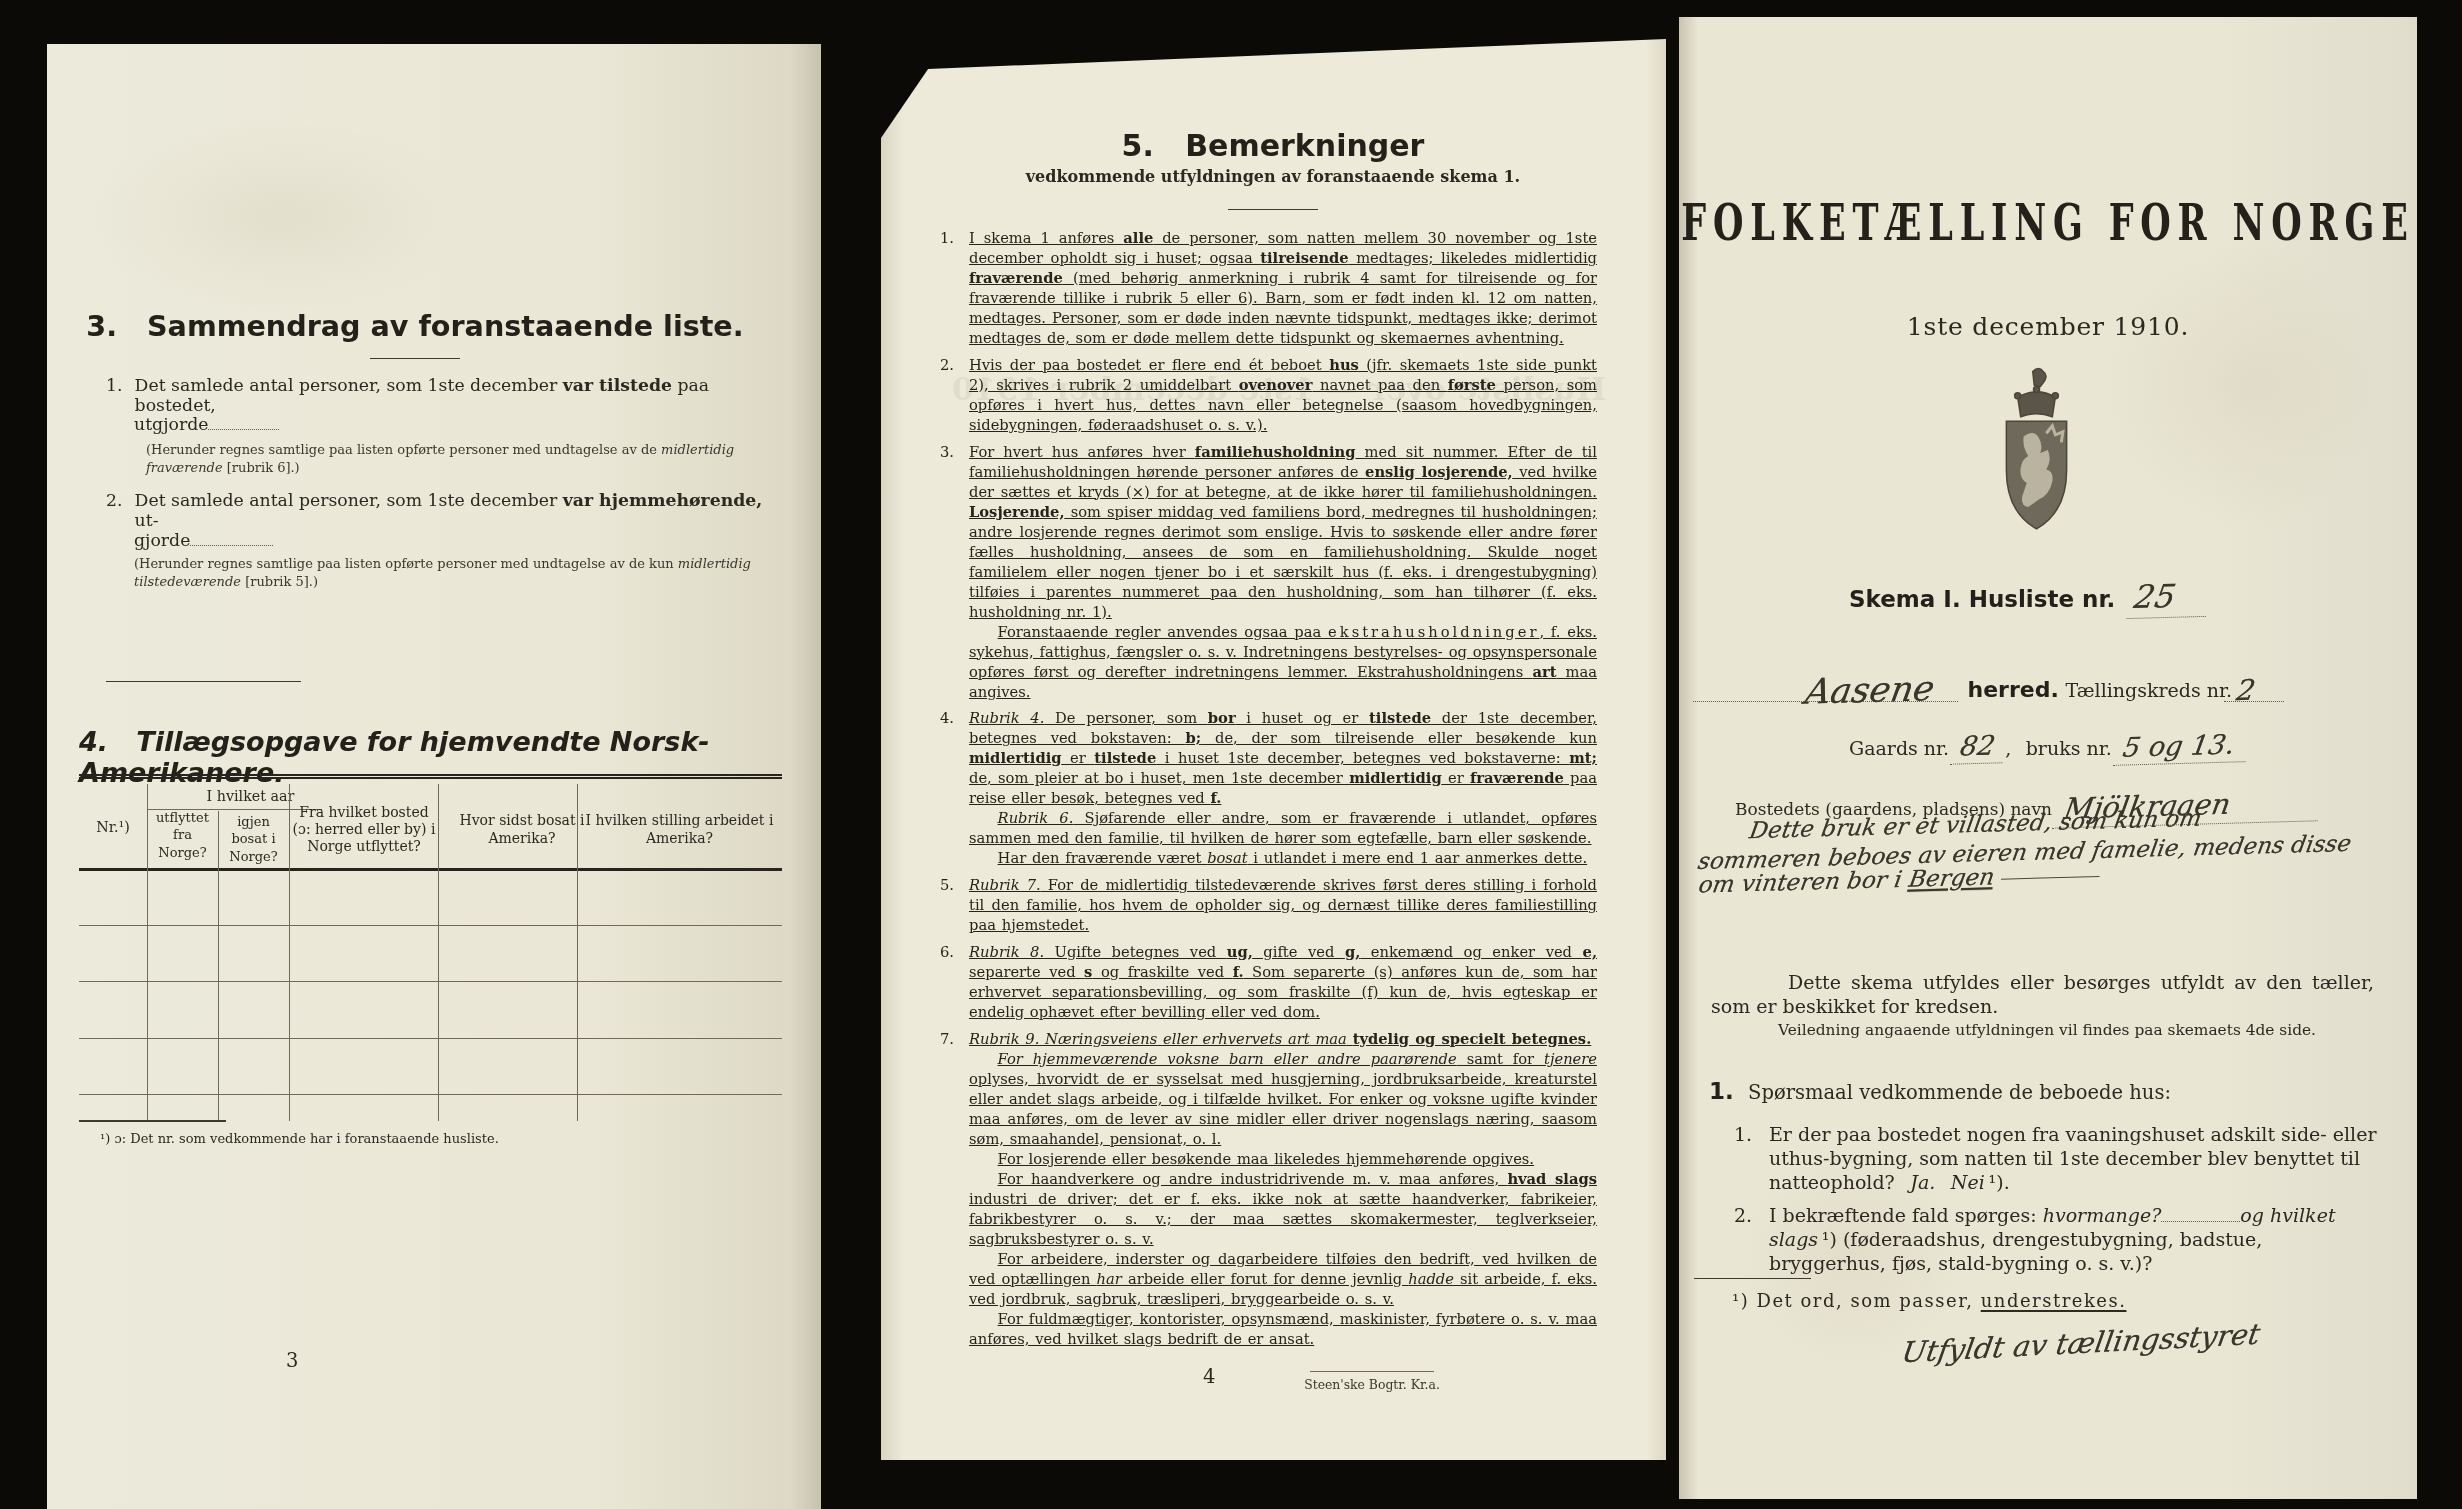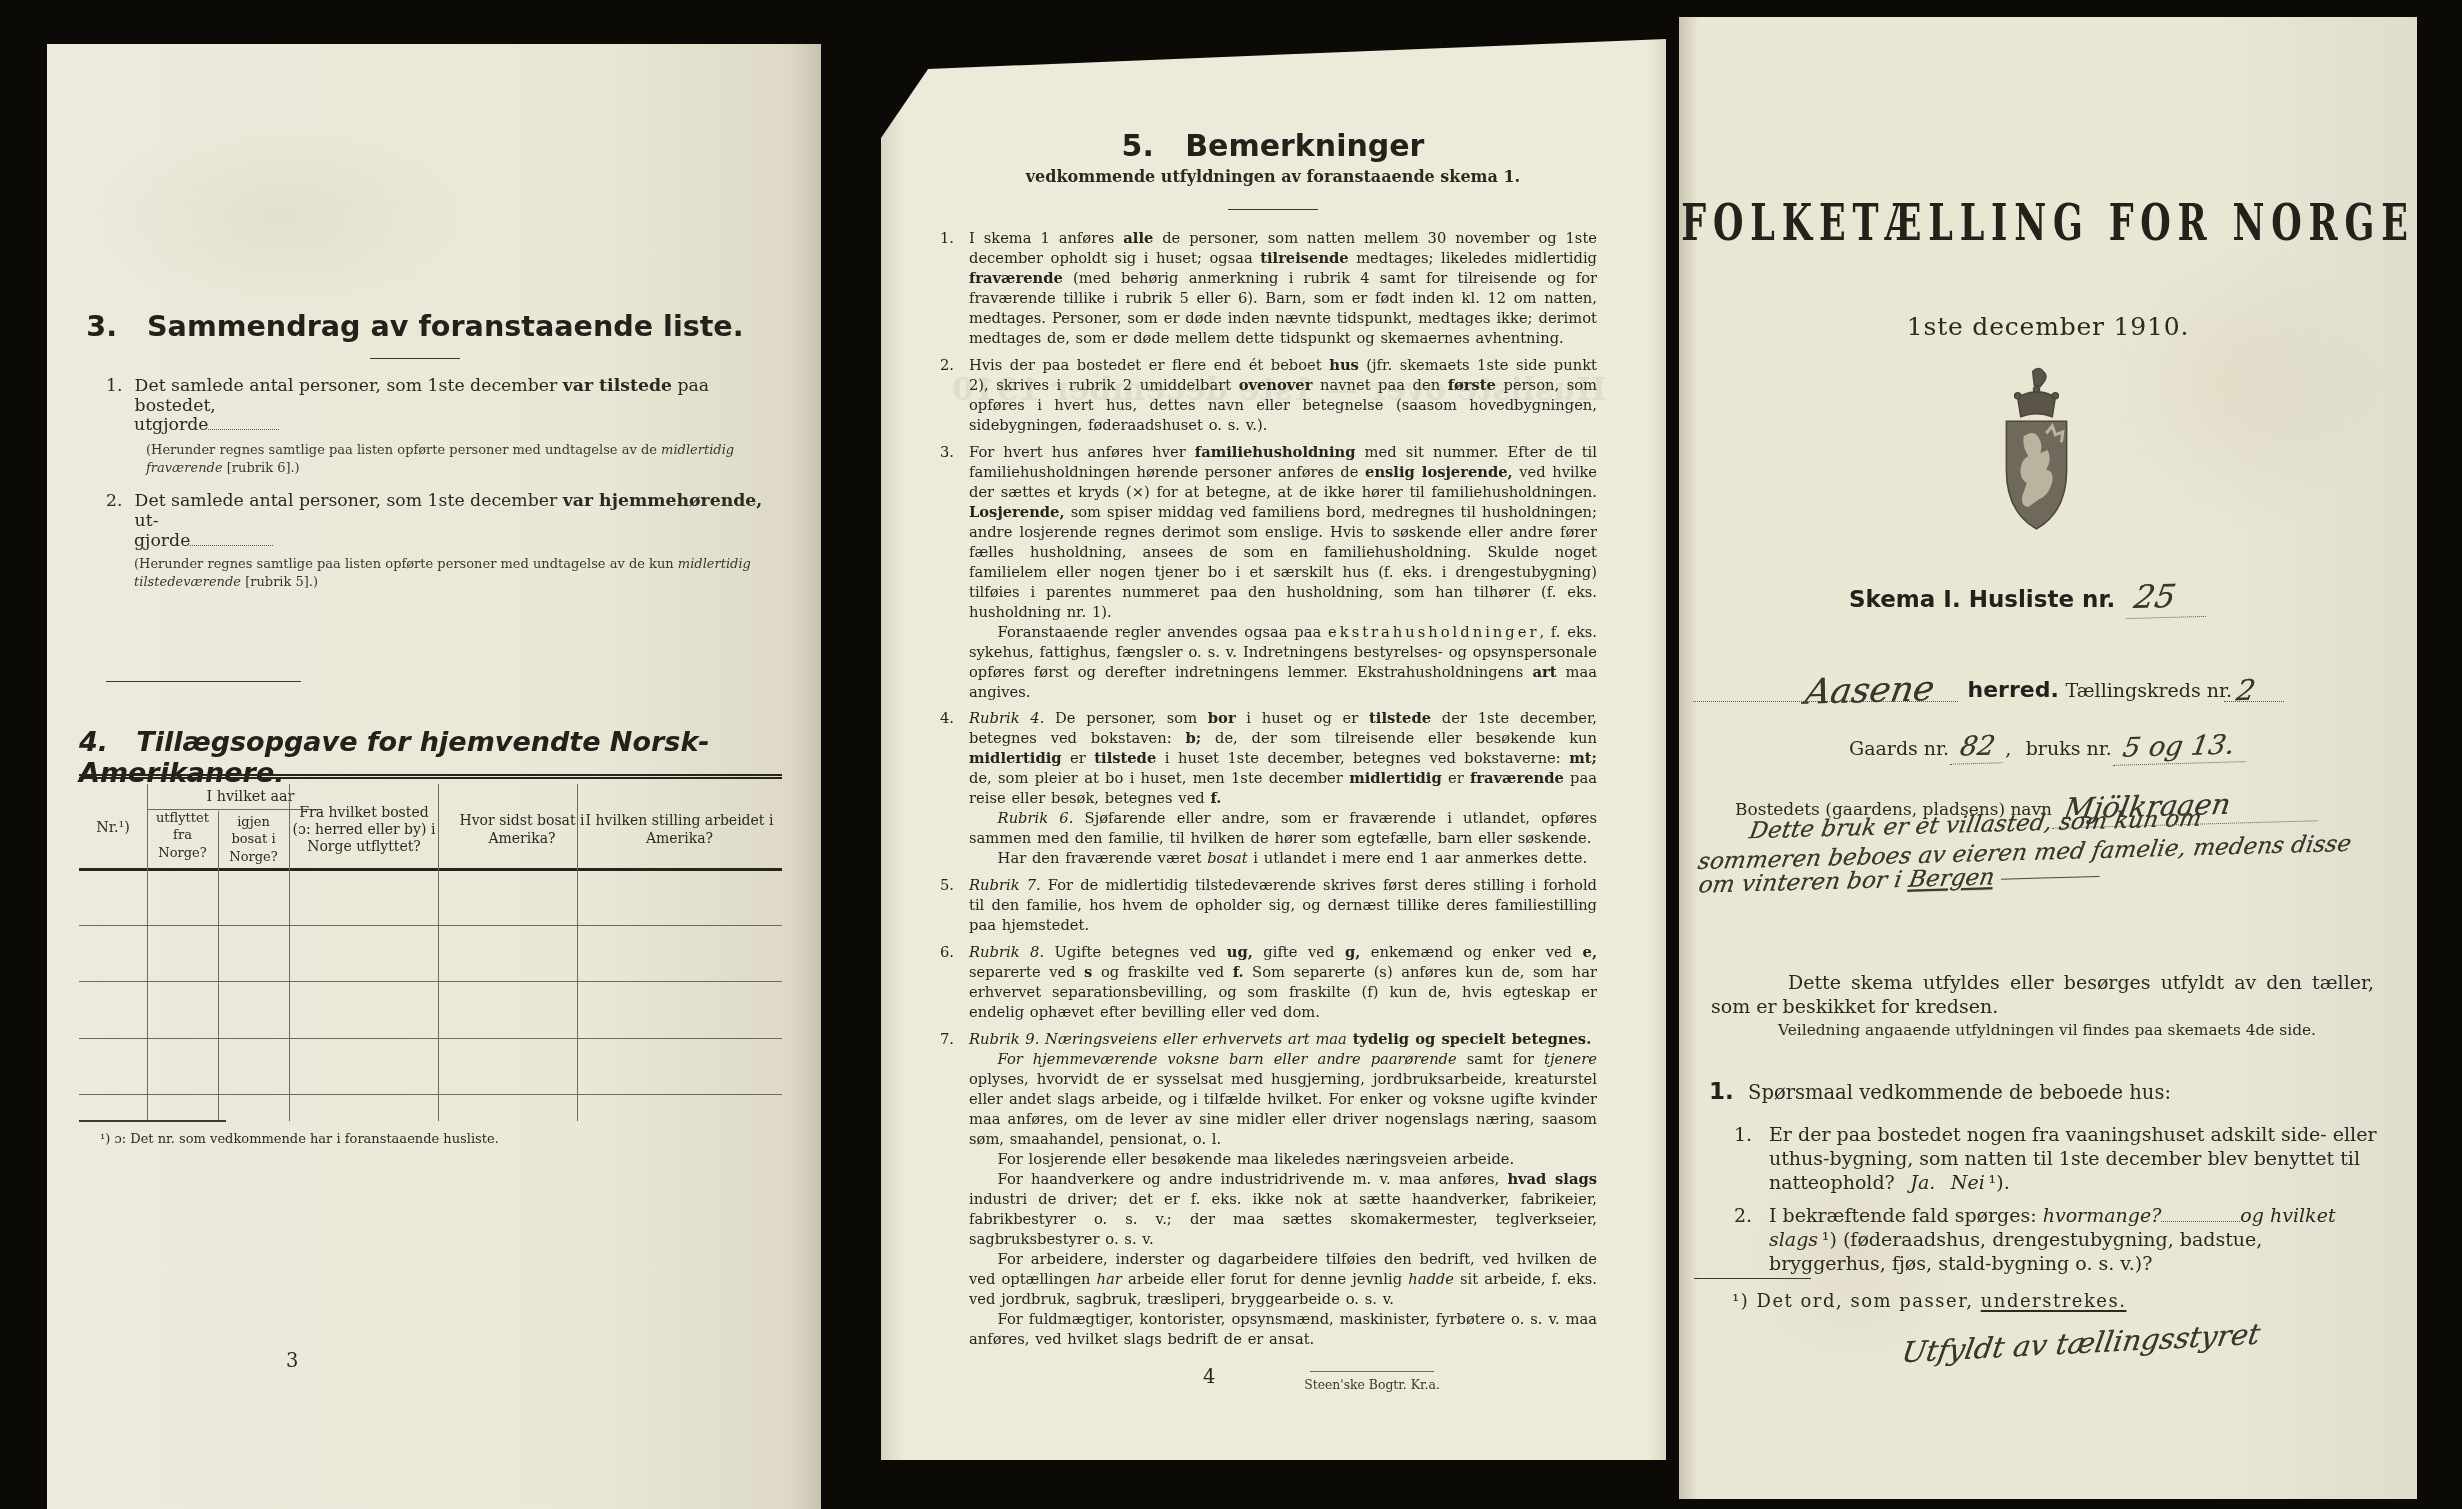--- a/index.html
+++ b/index.html
@@ -31,21 +31,21 @@
   .smallnote{font-size:13px;line-height:18px;color:#3a372c;}
   .dotted{border-bottom:1.5px dotted #5f5b4b;}
   .lead{display:inline-block;border-bottom:1.5px dotted #5f5b4b;width:79px;height:.85em;}
   .hw{font-family:"DejaVu Serif",serif;font-style:italic;color:#3a362c;
       text-shadow:0 0 0.5px rgba(58,54,44,.7);}
   .hw-sk{display:inline-block;transform:skewX(-11deg) rotate(-1.6deg);}
   
   #mid-items{font-size:14.7px;line-height:20px;text-align:justify;color:#26241a;word-spacing:1.1px;}
   .mi{position:relative;padding-left:32px;margin:0 0 6.8px 0;}
   .mi .num{position:absolute;left:3px;top:0;}
-  .mi p{margin:0;}
+  .mi p{margin:0;text-decoration:underline;}
   .mi p + p{text-indent:28.6px;}
   .sp{letter-spacing:3px;}
   
   .vline{position:absolute;width:0.8px;background:#6f6a5a;}
   .hcell{position:absolute;display:flex;align-items:center;justify-content:center;
          text-align:center;font-size:14px;line-height:17.3px;color:#2b2920;}
   
   .rp-body{font-size:19px;line-height:24px;color:#2a2820;}
   .tail{display:inline-block;width:98px;border-bottom:1.5px solid #4a463a;margin-left:7.5px;transform:translateY(-4.5px);}
   u{text-decoration-thickness:1.5px;text-underline-offset:3px;}
@@ -153,21 +153,21 @@
       <p><i>Rubrik 7.</i> For de midlertidig tilstedeværende skrives først deres stilling i forhold til den familie, hos hvem de opholder sig, og dernæst tillike deres familiestilling paa hjemstedet.</p>
     </div>
     <div class="mi">
       <span class="num">6.</span>
       <p><i>Rubrik 8.</i> Ugifte betegnes ved <b>ug,</b> gifte ved <b>g,</b> enkemænd og enker ved <b>e,</b> separerte ved <b>s</b> og fraskilte ved <b>f.</b> Som separerte (s) anføres kun de, som har erhvervet separationsbevilling, og som fraskilte (f) kun de, hvis egteskap er endelig ophævet efter bevilling eller ved dom.</p>
     </div>
     <div class="mi">
       <span class="num">7.</span>
       <p><i>Rubrik 9. Næringsveiens eller erhvervets art maa</i> <b>tydelig og specielt betegnes.</b></p>
       <p><i>For hjemmeværende voksne barn eller andre paarørende</i> samt for <i>tjenere</i> oplyses, hvorvidt de er sysselsat med husgjerning, jordbruksarbeide, kreaturstel eller andet slags arbeide, og i tilfælde hvilket. For enker og voksne ugifte kvinder maa anføres, om de lever av sine midler eller driver nogenslags næring, saasom søm, smaahandel, pensionat, o. l.</p>
-      <p>For losjerende eller besøkende maa likeledes næringsveien arbeide.</p>
+      <p>For losjerende eller besøkende maa likeledes hjemmehørende opgives.</p>
       <p>For haandverkere og andre industridrivende m. v. maa anføres, <b>hvad slags</b> industri de driver; det er f. eks. ikke nok at sætte haandverker, fabrikeier, fabrikbestyrer o. s. v.; der maa sættes skomakermester, teglverkseier, sagbruksbestyrer o. s. v.</p>
       <p>For arbeidere, inderster og dagarbeidere tilføies den bedrift, ved hvilken de ved optællingen <i>har</i> arbeide eller forut for denne jevnlig <i>hadde</i> sit arbeide, f. eks. ved jordbruk, sagbruk, træsliperi, bryggearbeide o. s. v.</p>
       <p>For fuldmægtiger, kontorister, opsynsmænd, maskinister, fyrbøtere o. s. v. maa anføres, ved hvilket slags bedrift de er ansat.</p>
 
     </div>
 
   </div>
 
   <div class="abs" style="left:322px;top:1326px;font-size:19.5px;">4</div>
   <div class="abs thinrule" style="left:429px;top:1332px;width:124px;"></div>

